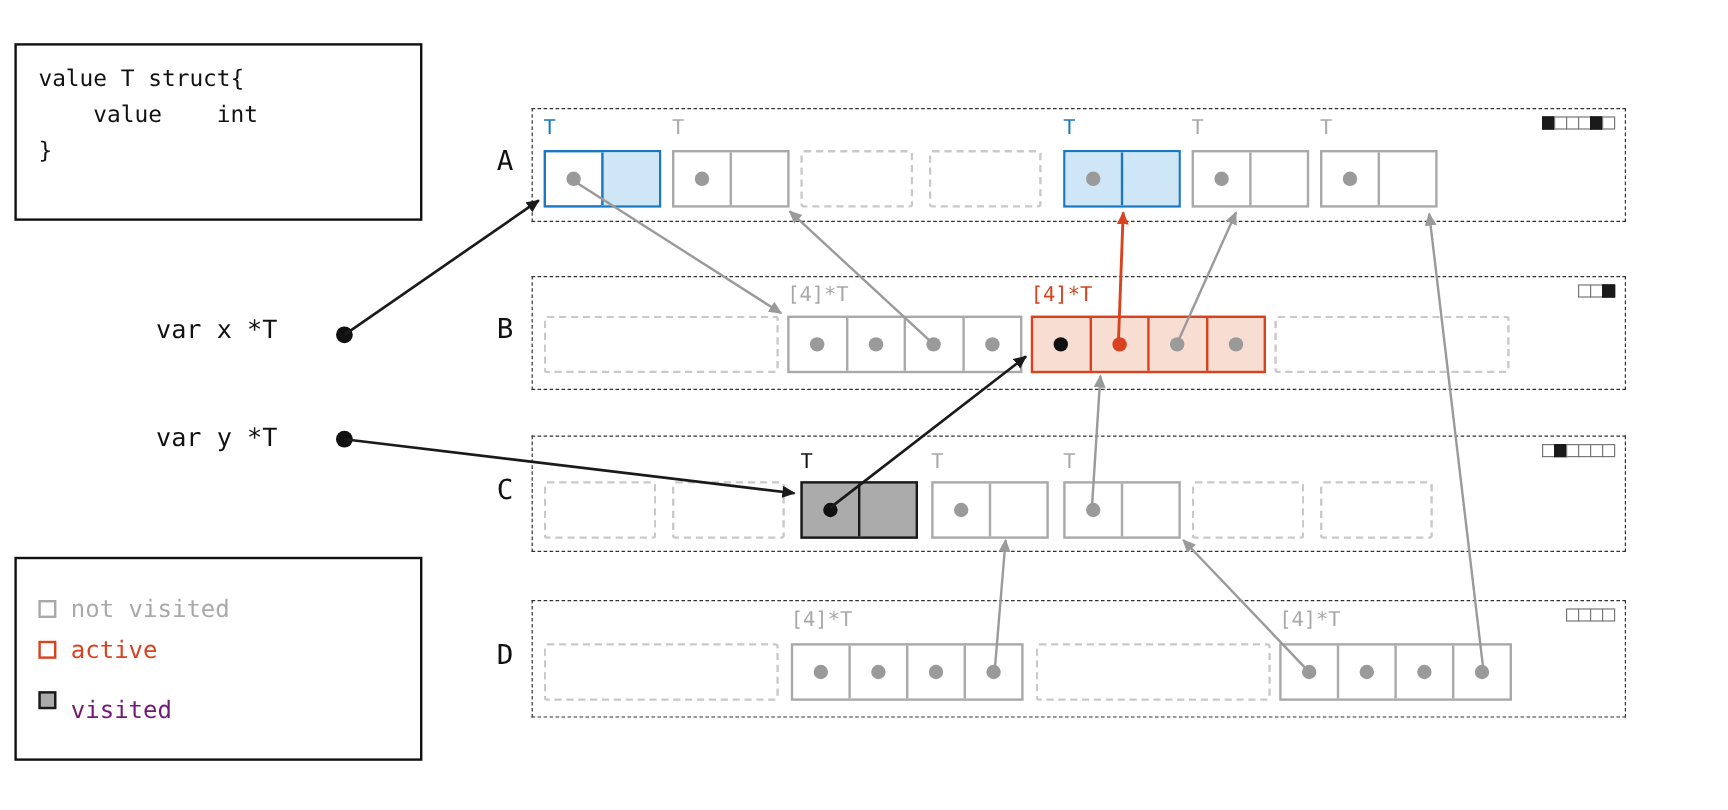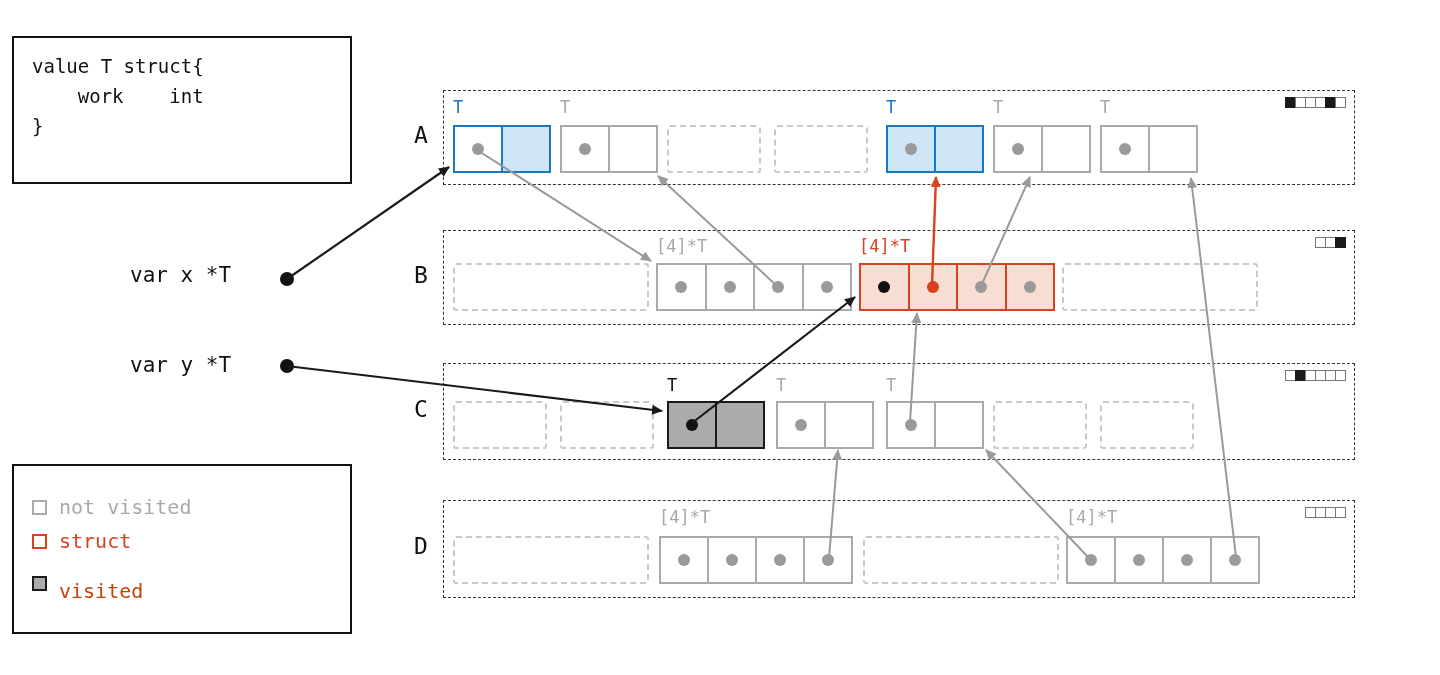--- a/index.html
+++ b/index.html
@@ -26,21 +26,21 @@
     justify-content:space-between; background:#fff; }
   .legend-item { display:flex; align-items:center; gap:12px; font-size:20px; }
   .legend-swatch { width:15px; height:15px; border:2.5px solid; flex:none; background:#fff; }
   .sw-not-visited { border-color:#a9a9a9; }
   .sw-worklist { border-color:#1a78c2; }
   .sw-active { border-color:#d8421f; }
   .sw-visited { border-color:#1a1a1a; background:#ababab; }
   .lb-not-visited { color:#a9a9a9; }
   .lb-worklist { color:#1a78c2; }
   .lb-active { color:#d8421f; }
-  .lb-visited { color:#c2410c;margin-top:16px; }
+  .lb-visited { color:#701a75;margin-top:16px; }
 
   
   #diagram-layer { position:absolute; inset:0; }
   .region { position:absolute; border:1.5px dashed #333; background:#fff; }
   .region-label { position:absolute; font-size:23px; color:#111; }
   .slot { position:absolute; display:flex; }
   .empty-slot { border:2px dashed #c9c9c9; border-radius:3px; }
   .obj { background:#fff; }
   .st-plain { border:2px solid #a9a9a9; }
   .st-worklist { border:2.5px solid #1a78c2; }
@@ -69,37 +69,37 @@
   #arrow-layer { position:absolute; left:0; top:0; z-index:5; pointer-events:none; }
   .arrow-black { stroke:#1a1a1a; stroke-width:2.2; }
   .arrow-gray { stroke:#9a9a9a; stroke-width:2; }
   .arrow-red { stroke:#d8421f; stroke-width:2.4; }
 </style>
 </head>
 <body>
 
 <div id="code-box">
   <div class="code-line">value T struct{</div>
-  <div class="code-line">    work    int</div>
+  <div class="code-line">    value    int</div>
   <div class="code-line">}</div>
 </div>
 
 <div class="var-row" id="var-x">var x *T</div>
 <div class="var-dot" id="var-x-dot"></div>
 <div class="var-row" id="var-y">var y *T</div>
 <div class="var-dot" id="var-y-dot"></div>
 
 <div id="legend">
   <div class="legend-item">
     <span class="legend-swatch sw-not-visited"></span>
     <span class="lb-not-visited">not visited</span>
   </div>
   <div class="legend-item">
     <span class="legend-swatch sw-active"></span>
-    <span class="lb-active">struct</span>
+    <span class="lb-active">active</span>
   </div>
   <div class="legend-item">
     <span class="legend-swatch sw-visited"></span>
     <span class="lb-visited">visited</span>
   </div>
 </div>
 
 <div id="diagram-layer">
     <div class="region" style="left: 443px; top: 90px; width: 912px; height: 95px;">
       <div class="bitmap">

